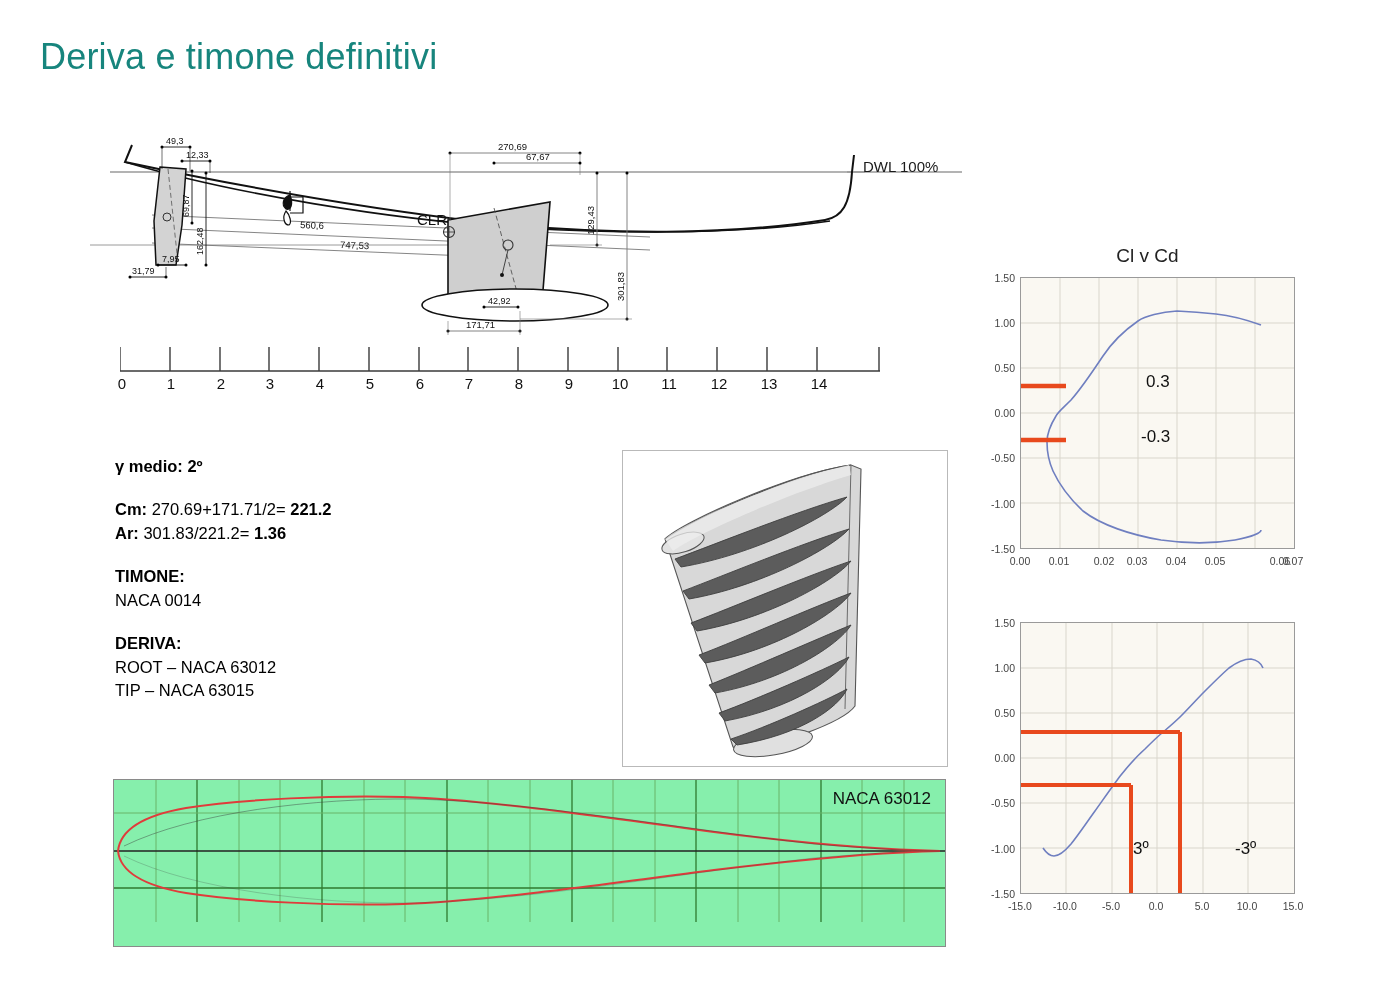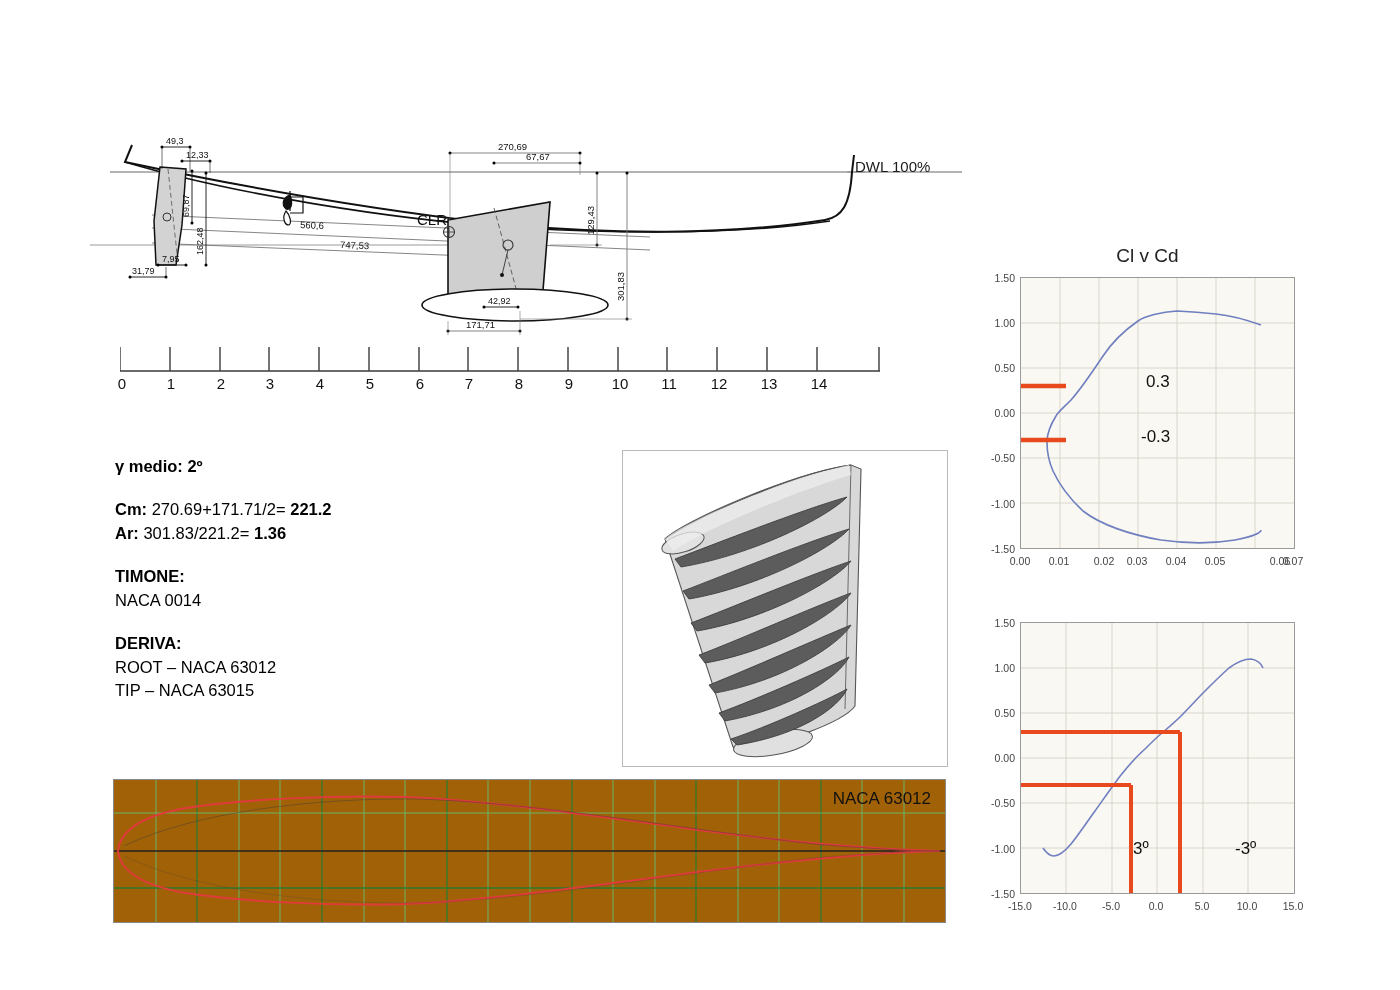--- a/index.html
+++ b/index.html
@@ -18,21 +18,21 @@
     position: absolute; left: 40px; top: 36px;
     font-size: 36px; font-weight: 400;
     color: #17857d; letter-spacing: 0.2px;
     white-space: nowrap;
   }
 
   
   #profile-drawing { position: absolute; left: 90px; top: 125px; width: 880px; height: 280px; }
   #dwl-label {
     position: absolute; left: 855px; top: 158px;
-    font-size: 15px; color: #1a1a1a; white-space: nowrap;
+    font-size: 15px; color: #1a1a1a; white-space: nowrap; padding-left: 8px;
   }
 
   
   #scale-ruler { position: absolute; left: 120px; top: 345px; width: 760px; height: 55px; }
   .ruler-num {
     position: absolute; top: 30px; font-size: 15px; color: #111;
     transform: translateX(-50%); white-space: nowrap;
   }
 
   
@@ -44,22 +44,22 @@
   .spec-line .res { font-weight: bold; text-align: right; }
 
   
   #keel-render {
     position: absolute; left: 622px; top: 450px; width: 326px; height: 317px;
     border: 1px solid #b9b9b9; background: #ffffff;
   }
 
   
   #airfoil-panel {
-    position: absolute; left: 113px; top: 779px; width: 833px; height: 144px;
-    border: 1px solid #8a8a8a; background: #a16207;
+    position: absolute; left: 113px; top: 779px; width: 833px; height: 168px;
+    border: 1px solid #8a8a8a; background: #86efac;
   }
   #airfoil-label {
     position: absolute; right: 14px; top: 9px;
     font-size: 17px; color: #111; white-space: nowrap;
   }
 
   
   .chart-box { position: absolute; }
   .chart-title {
     position: absolute; left: 0; right: 0; top: 0;
@@ -85,20 +85,21 @@
   #chart-clcd .chart-plot { left: 45px; top: 32px; width: 275px; height: 272px; }
 
   #chart-clalpha { left: 975px; top: 590px; width: 345px; height: 340px; }
   #chart-clalpha .chart-plot { left: 45px; top: 32px; width: 275px; height: 272px; }
 </style>
 </head>
 <body>
 
 <div id="slide">
 
+  <div id="slide-title">Deriva e timone definitivi</div>
 
   <svg id="profile-drawing" viewBox="0 0 880 280" width="880" height="280">
     <defs>
       <marker id="ar" markerWidth="6" markerHeight="6" refX="3" refY="3" orient="auto">
         <circle cx="3" cy="3" r="1.7" fill="#000"></circle>
       </marker>
     </defs>
 
     <line x1="20" y1="47" x2="775" y2="47" stroke="#9a9a9a" stroke-width="1.3"></line>
     <line x1="757" y1="47" x2="872" y2="47" stroke="#9a9a9a" stroke-width="1.3"></line>

